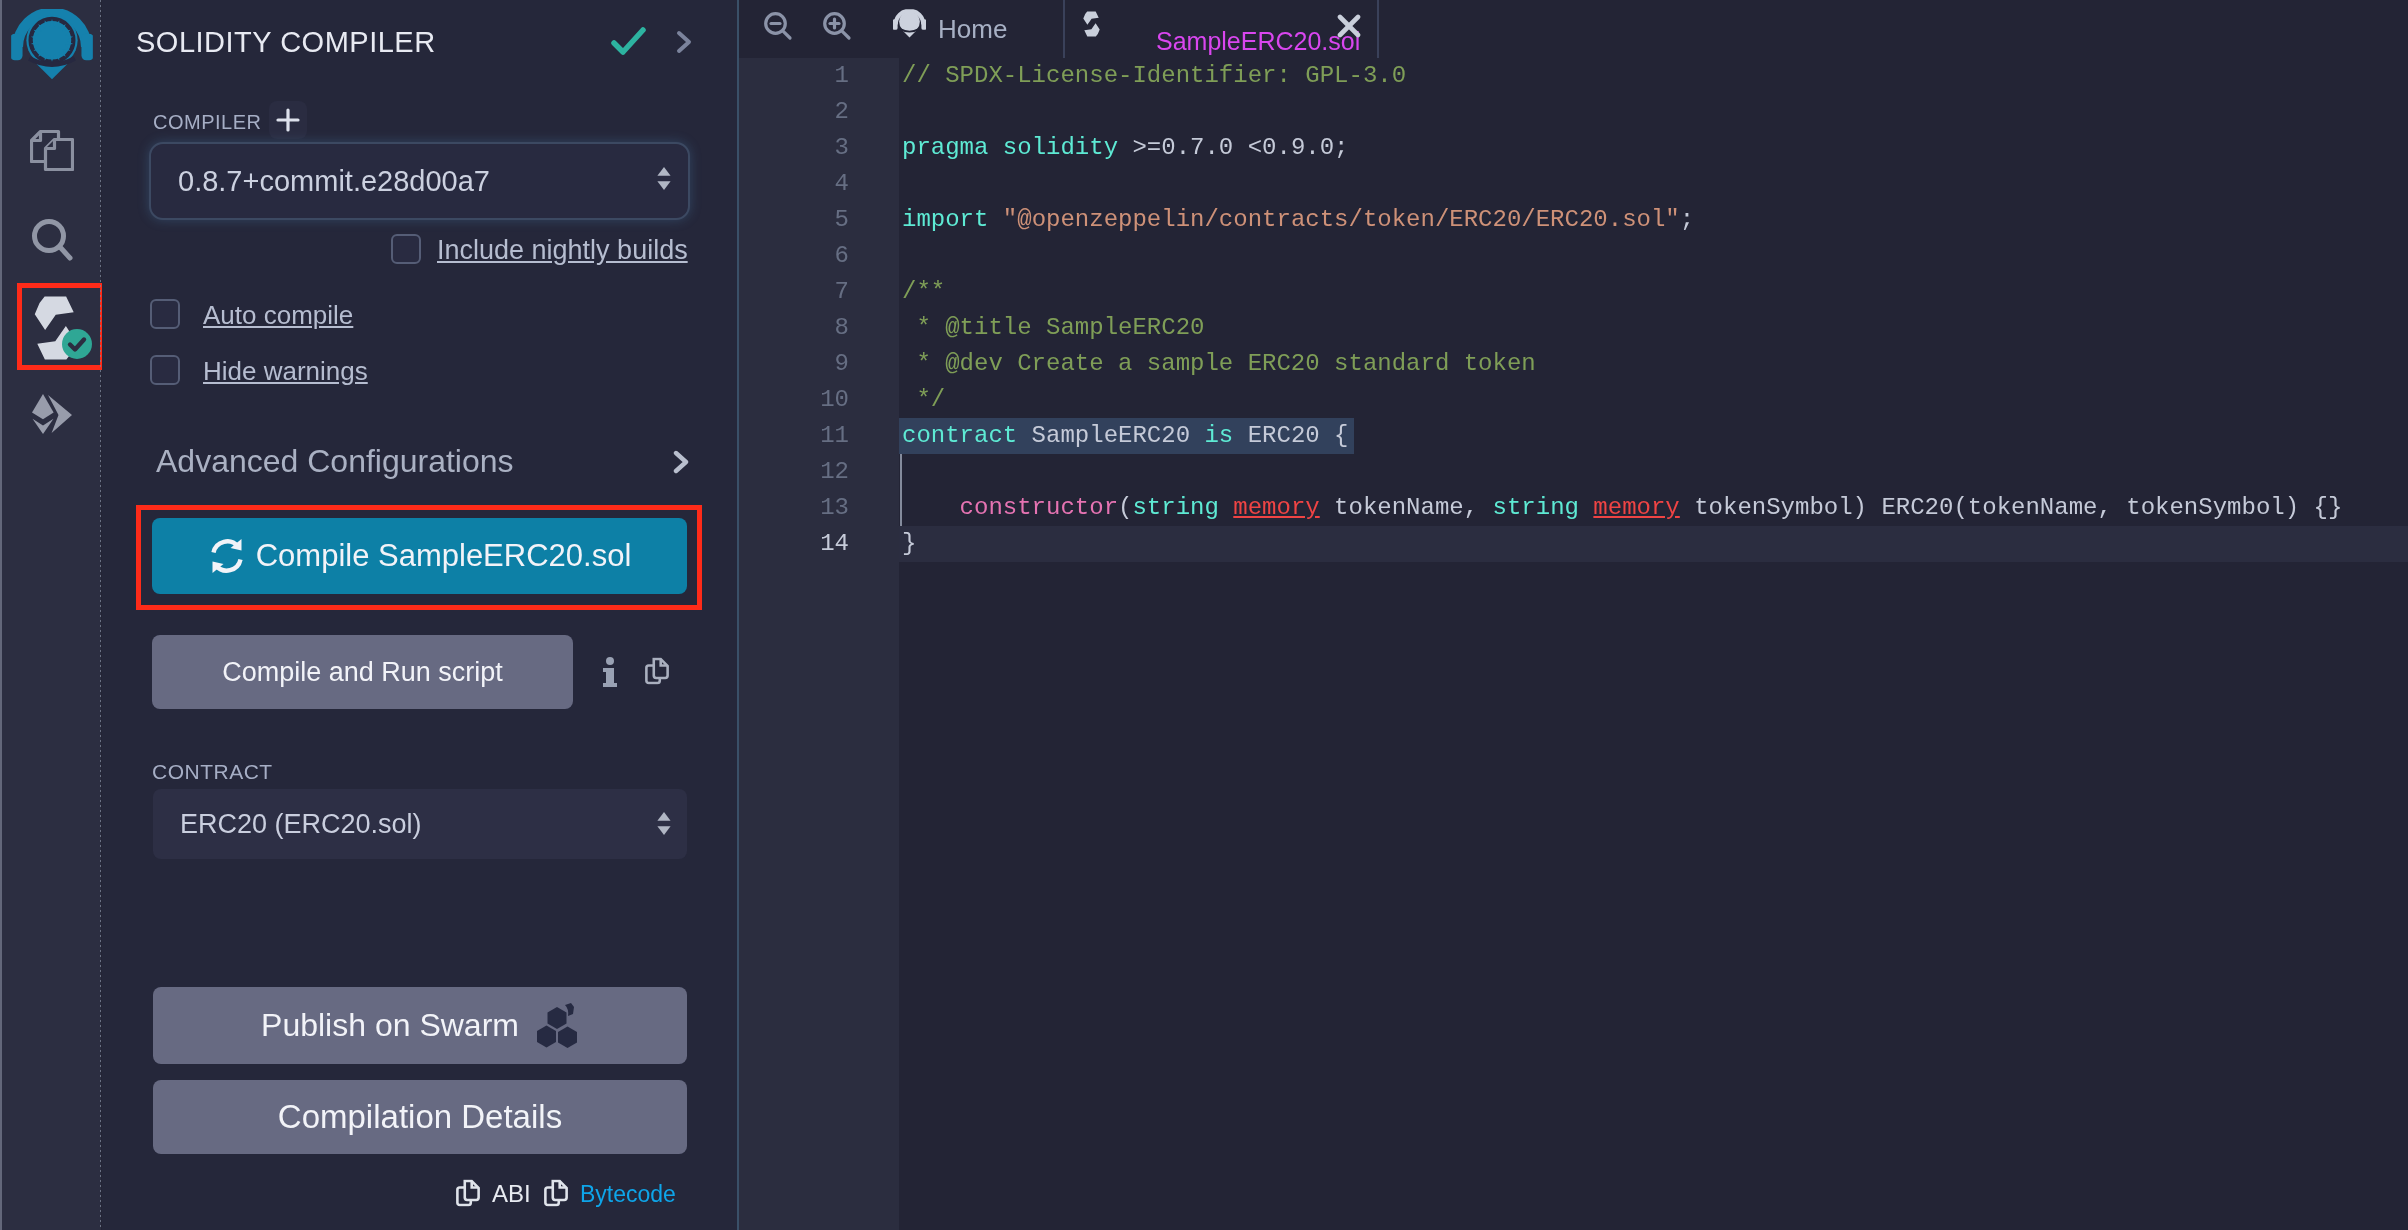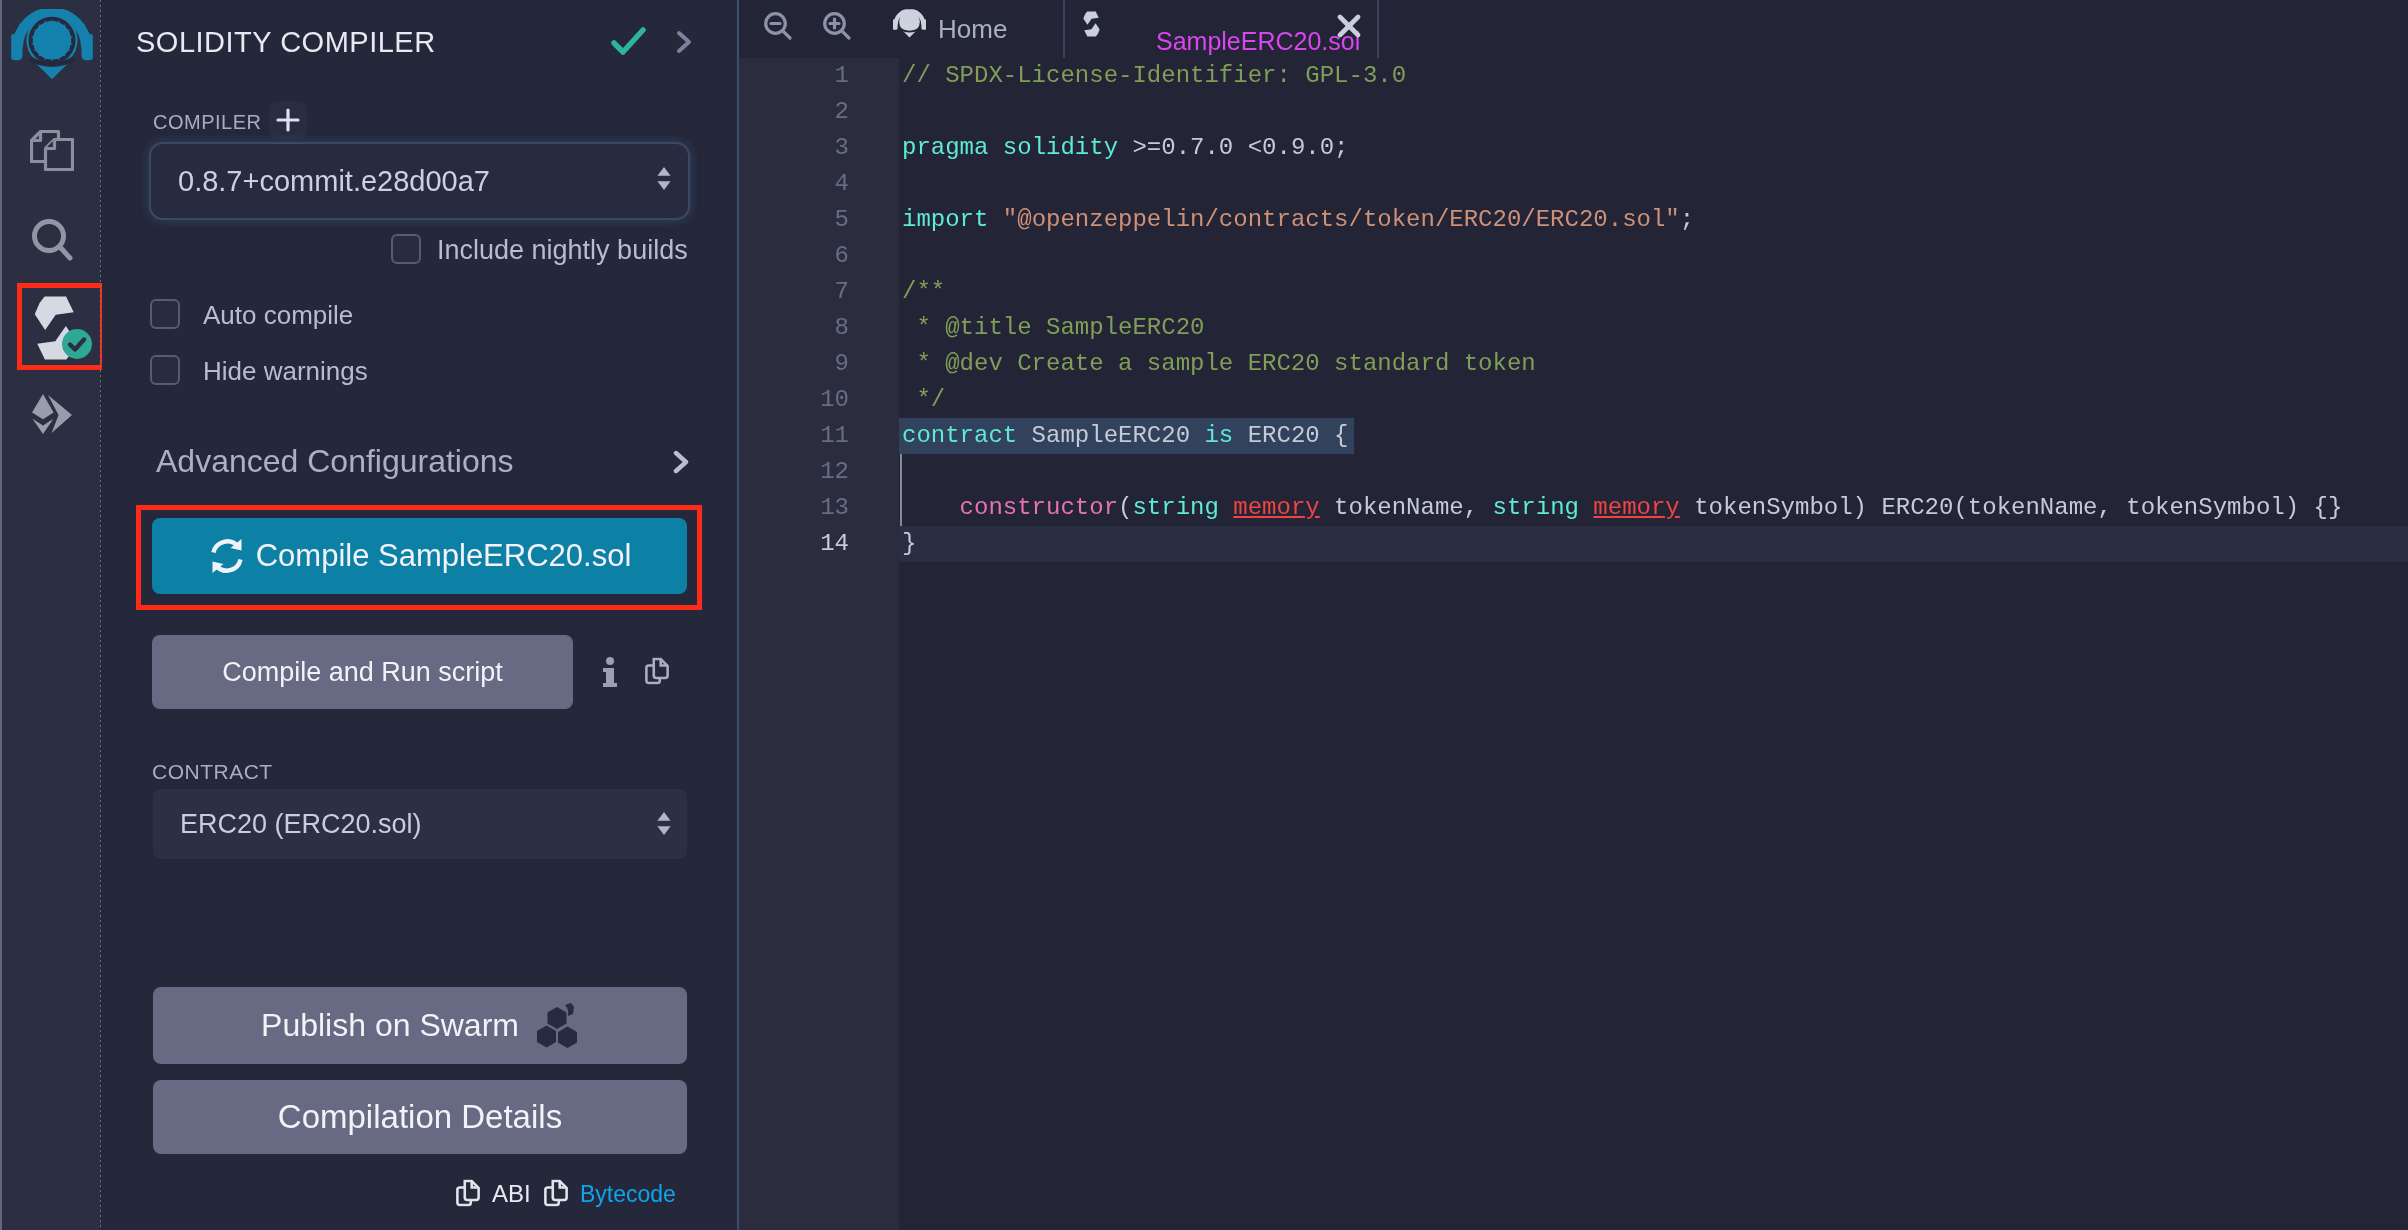--- a/index.html
+++ b/index.html
@@ -26,21 +26,21 @@
   .pink { color:#e573b2; } .mem { color:#ef4444;text-decoration:underline; }
   #curline { position:absolute; left:899px; top:526px; width:1509px; height:36px; background:#2b2d40; }
   #sel11 { position:absolute; left:899px; top:418px; width:455px; height:36px; background:#32415c; }
   #indent { position:absolute; left:900px; top:454px; width:2px; height:72px; background:#848b9c; }
   #tabbar { position:absolute; left:739px; top:0; width:1669px; height:58px; background:#232435; }
   .tabsep { position:absolute; top:0; width:2px; height:58px; background:#3a415a; }
   .uit { color:#a7b0c4; }
   .btn { position:absolute; border-radius:8px; color:#f2f3f8; display:flex;
     align-items:center; justify-content:center; font-size:27px; }
   .graybtn { background:#676a82; }
-  .cklabel { position:absolute; font-size:26px; color:#b6bdd0; }
+  .cklabel { position:absolute; font-size:26px; color:#b6bdd0;text-decoration:underline; }
   .ckbox { position:absolute; width:30px; height:30px; border:2px solid #555d76;
     border-radius:6px; background:#292b41; }
   .redbox { position:absolute; border:5px solid #fe2b19; }
 </style>
 </head>
 <body>
 <div id="page">
   <svg width="0" height="0" style="position:absolute">
     <defs>
       <symbol id="remixlogo" viewBox="0 0 86 80">

